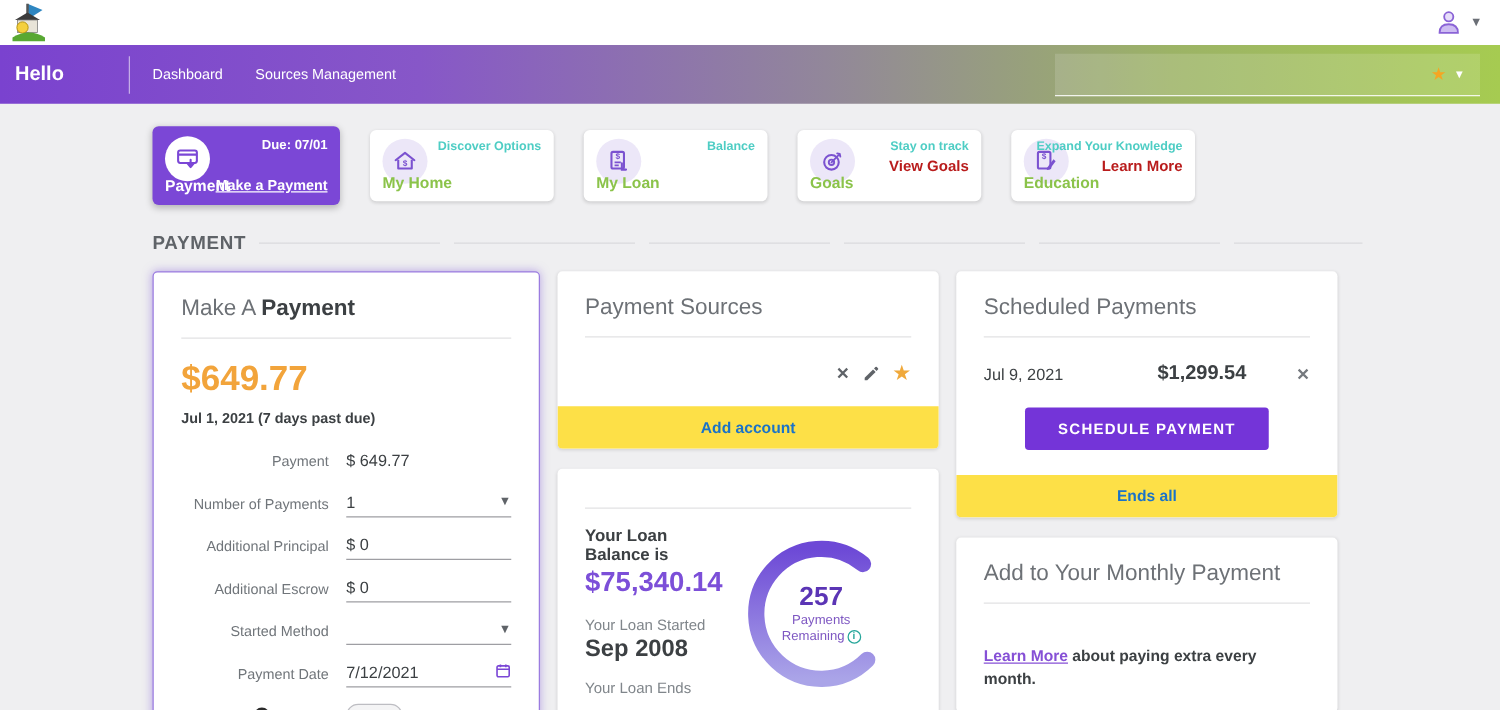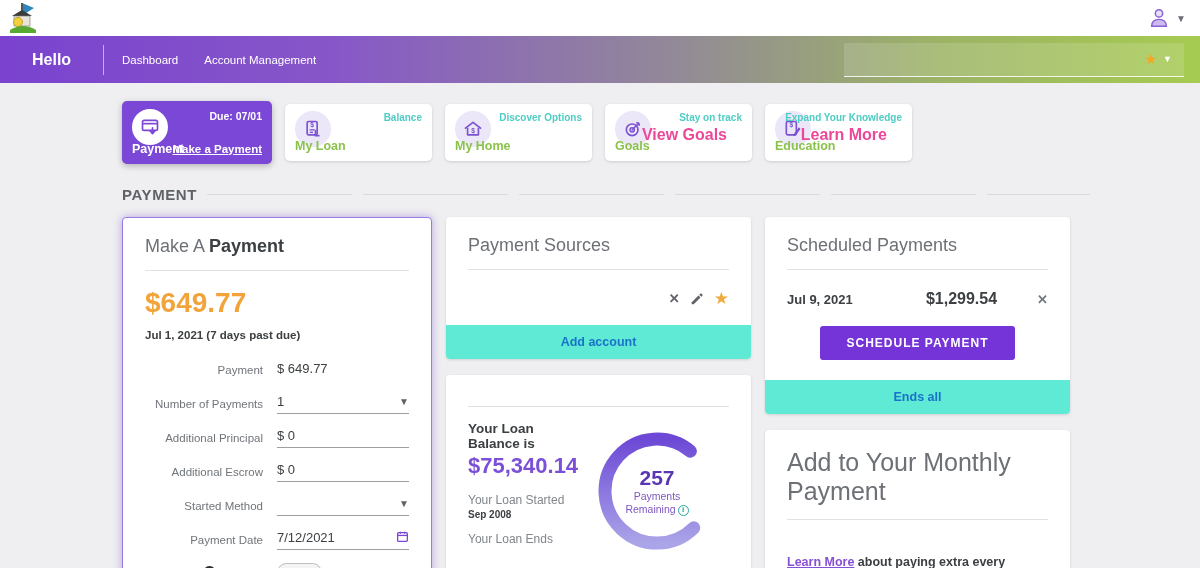--- a/index.html
+++ b/index.html
@@ -7,45 +7,45 @@
   body { font-family:"Liberation Sans", sans-serif; background:#efeff1; }
 
   
   .topbar { height:36px; background:#ffffff; display:flex; align-items:center; justify-content:space-between; padding:0 14px 0 8px; }
   .user-area { display:flex; align-items:center; gap:6px; cursor:pointer; }
   .user-caret { color:#6b6f76; font-size:10px; }
 
   
   .navbar { height:47px; display:flex; align-items:center;
     background:linear-gradient(90deg,#7a42cf 0%, #8757c8 28%, #92879a 55%, #9cb366 78%, #a6cb51 100%); }
-  .nav-greeting { width:103px; padding-left:32px; color:#fff; font-weight:bold; font-size:16px; }
+  .nav-greeting { width:103px; padding-left:12px; color:#fff; font-weight:bold; font-size:16px; }
   .nav-divider { width:1px; height:30px; background:rgba(255,255,255,0.55); margin-right:18px; }
   .nav-link { color:#fff; font-weight:normal; font-size:11.5px; margin-right:26px; cursor:pointer; }
   .nav-widget { margin-left:auto; margin-right:16px; width:340px; height:34px;
     background:rgba(255,255,255,0.14); border-bottom:1px solid rgba(255,255,255,0.85);
     display:flex; align-items:center; justify-content:flex-end; padding:0 12px; gap:6px; cursor:pointer; }
   .nav-star { color:#f5a623; font-size:14px; line-height:1; }
   .nav-widget-caret { color:#ffffff; font-size:9px; }
 
   
   .content { padding:18px 130px 0 122px; }
 
   
-  .tabs { display:flex; align-items:flex-start; gap:13px; margin-bottom:22px; }
+  .tabs { display:flex; align-items:flex-start; gap:24px; margin-bottom:22px; }
   .tab { border-radius:5px; cursor:pointer; }
   .tab.active { width:150px; height:63px; background:#7b47d6; color:#fff; padding:8px 10px;
     box-shadow:0 2px 6px rgba(0,0,0,0.25); position:relative; }
   .tab.plain { width:147px; height:57px; background:#fff; margin-top:3px; padding:7px 10px;
     box-shadow:0 1px 3px rgba(0,0,0,0.14); position:relative; }
   .tab-icon-circle { width:36px; height:36px; border-radius:50%; display:flex; align-items:center; justify-content:center; }
   .tab.active .tab-icon-circle { background:#ffffff; }
   .tab.plain .tab-icon-circle { background:#ece7f8; }
   .tab-badge { position:absolute; top:9px; right:10px; font-size:10.5px; font-weight:bold; color:#fff; }
   .tab-tag { position:absolute; top:8px; right:10px; font-size:10px; font-weight:bold; color:#4ecdc4; }
-  .tab-tag2 { position:absolute; top:22px; right:25px; font-size:16px; font-weight:bold; color:#ec4899; }
+  .tab-tag2 { position:absolute; top:22px; right:10px; font-size:12px; font-weight:bold; color:#b91c1c; }
   .tab-name { position:absolute; bottom:8px; left:10px; font-size:12.5px; font-weight:bold; }
   .tab.plain .tab-name { color:#8bc34a; }
   .tab-action { position:absolute; bottom:9px; right:10px; font-size:11.5px; font-weight:bold; color:#fff; text-decoration:underline; }
 
   
   .section-head { display:flex; align-items:center; gap:10px; margin-bottom:14px; }
   .section-title { font-size:15px; font-weight:bold; color:#5f6368; letter-spacing:0.6px; }
   .section-line { flex:1; height:1px; margin-right:-20px;
     background:repeating-linear-gradient(90deg,#dadadd 0 145px, transparent 145px 156px); }
 
@@ -77,48 +77,48 @@
   .info-dot { width:13px; height:13px; border-radius:50%; background:#2b2b2b; color:#fff; font-size:9px; font-weight:bold;
     display:flex; align-items:center; justify-content:center; }
   .autopay-label { font-size:11.5px; color:#5f6368; }
   .off-pill { margin-left:14px; border:1px solid #bdbdc2; background:#f4f4f5; color:#9a9aa0;
     font-size:9.5px; font-weight:bold; border-radius:10px; padding:3px 11px; letter-spacing:0.5px; cursor:pointer; }
 
   
   .ps-icons { display:flex; justify-content:flex-end; align-items:center; gap:10px; margin:18px 0 16px 0; }
   .ps-x { color:#5f6368; font-size:13px; font-weight:bold; cursor:pointer; }
   .ps-star { color:#f0a93b; font-size:17px; cursor:pointer; }
-  .blue-strip { background:#5eead4; text-align:center; padding:10px 0; font-size:12.5px; font-weight:bold; color:#1a73c8; cursor:pointer; }
+  .blue-strip { background:#fde047; text-align:center; padding:10px 0; font-size:12.5px; font-weight:bold; color:#1a73c8; cursor:pointer; }
 
   
   .lp-body { display:flex; margin-top:14px; }
   .lp-left { flex:1; }
   .lp-bold-label { font-size:13.5px; font-weight:bold; color:#3c4043; }
   .lp-balance { font-size:22px; font-weight:bold; color:#7c4fd8; margin:2px 0 14px 0; }
   .lp-sub { font-size:12px; color:#80868b; }
-  .lp-sub-val { font-size:10px; font-weight:bold; color:#3c4043; margin:2px 0 12px 0; }
+  .lp-sub-val { font-size:19px; font-weight:bold; color:#3c4043; margin:2px 0 12px 0; }
   .lp-right { width:142px; text-align:center; position:relative; }
   .donut-wrap { position:relative; width:140px; height:140px; }
   .donut-center { position:absolute; inset:0; display:flex; flex-direction:column; align-items:center; justify-content:center; }
   .donut-num { font-size:21px; font-weight:bold; color:#5b35b5; }
   .donut-lbl { font-size:10.5px; color:#7e57c2; line-height:1.25;text-align:right; }
   .info-i { display:inline-flex; width:11px; height:11px; border:1px solid #26a69a; color:#26a69a; border-radius:50%;
     font-size:8px; align-items:center; justify-content:center; font-weight:bold; vertical-align:middle; margin-left:2px; }
 
   
   .sp-row { display:flex; align-items:center; margin:20px 0 18px 0; }
-  .sp-date { font-size:13px; color:#3c4043;font-weight:bold; }
+  .sp-date { font-size:13px; color:#3c4043; }
   .sp-amount { margin-left:auto; margin-right:40px; font-size:16px; font-weight:bold; color:#3c4043; }
   .sp-x { color:#75797e; font-size:13px; font-weight:bold; cursor:pointer; }
   .sp-btn-wrap { text-align:center; margin-bottom:20px; }
   .sp-btn { background:#7434d8; color:#fff; border:none; border-radius:3px; padding:10px 26px;
     font-size:12px; font-weight:bold; letter-spacing:1px; cursor:pointer; font-family:"Liberation Sans",sans-serif; }
 
   
-  .am-title { font-size:25px; color:#6d7176; }
+  .am-title { font-size:18px; color:#6d7176; }
   .am-text { margin-top:15px; font-size:12.5px; font-weight:bold; color:#3c4043; line-height:1.45; }
   .am-link { color:#8650d6; text-decoration:underline; cursor:pointer; }
 </style>
 </head>
 <body>
 
 <div class="topbar">
   <span style="display:inline-flex;cursor:pointer;">
     <svg width="30" height="32" viewBox="0 0 30 32">
       <polygon points="14,1 26,6 15,13" fill="#2e86c1"></polygon>
@@ -136,21 +136,21 @@
       <path d="M4 21 Q4 13.5 12 13.5 Q20 13.5 20 21 Z" fill="#cdbcf2" stroke="#8a63d6" stroke-width="1.6"></path>
     </svg>
     <span class="user-caret">▼</span>
   </div>
 </div>
 
 <div class="navbar">
   <div class="nav-greeting">Hello</div>
   <div class="nav-divider"></div>
   <span class="nav-link">Dashboard</span>
-  <span class="nav-link">Account Management</span>
+  <span class="nav-link">Sources Management</span>
   <div class="nav-widget">
     <span class="nav-star">★</span>
     <span class="nav-widget-caret">▼</span>
   </div>
 </div>
 
 <div class="content">
 
   <div class="tabs">
 
@@ -158,46 +158,46 @@
       <span class="tab-icon-circle">
         <svg width="20" height="20" viewBox="0 0 24 24">
           <rect x="3" y="4" width="18" height="12" rx="2" fill="none" stroke="#7b47d6" stroke-width="2"></rect>
           <line x1="3" y1="8" x2="21" y2="8" stroke="#7b47d6" stroke-width="2"></line>
           <path d="M15 13 v6 M12 16.5 L15 20 L18 16.5" fill="none" stroke="#7b47d6" stroke-width="2" stroke-linecap="round" stroke-linejoin="round"></path>
         </svg>
       </span>
       <span class="tab-badge">Due: 07/01</span>
       <span class="tab-name">Payment</span>
       <span class="tab-action">Make a Payment</span>
+    </div>
+
+    <div class="tab plain">
+      <span class="tab-icon-circle">
+        <svg width="20" height="20" viewBox="0 0 24 24">
+          <path d="M3 11 L12 4 L21 11" fill="none" stroke="#7b52d0" stroke-width="2" stroke-linecap="round" stroke-linejoin="round"></path>
+          <path d="M5.5 10.5 V19 H18.5 V10.5" fill="none" stroke="#7b52d0" stroke-width="2" stroke-linejoin="round"></path>
+          <text x="12" y="16.5" font-size="8" text-anchor="middle" fill="#7b52d0" font-weight="bold">$</text>
+        </svg>
+      </span>
+      <span class="tab-tag">Discover Options</span>
+      <span class="tab-name">My Home</span>
     </div>
 
     <div class="tab plain">
       <span class="tab-icon-circle">
         <svg width="20" height="20" viewBox="0 0 24 24">
           <rect x="5" y="3" width="12" height="16" rx="1.5" fill="none" stroke="#7b52d0" stroke-width="2"></rect>
           <text x="11" y="10" font-size="8" text-anchor="middle" fill="#7b52d0" font-weight="bold">$</text>
           <line x1="8" y1="13" x2="14" y2="13" stroke="#7b52d0" stroke-width="1.6"></line>
           <line x1="8" y1="16" x2="12" y2="16" stroke="#7b52d0" stroke-width="1.6"></line>
           <path d="M15 14 v6 h4" fill="none" stroke="#7b52d0" stroke-width="2" stroke-linecap="round"></path>
         </svg>
       </span>
       <span class="tab-tag">Balance</span>
       <span class="tab-name">My Loan</span>
-    </div>
-
-    <div class="tab plain">
-      <span class="tab-icon-circle">
-        <svg width="20" height="20" viewBox="0 0 24 24">
-          <path d="M3 11 L12 4 L21 11" fill="none" stroke="#7b52d0" stroke-width="2" stroke-linecap="round" stroke-linejoin="round"></path>
-          <path d="M5.5 10.5 V19 H18.5 V10.5" fill="none" stroke="#7b52d0" stroke-width="2" stroke-linejoin="round"></path>
-          <text x="12" y="16.5" font-size="8" text-anchor="middle" fill="#7b52d0" font-weight="bold">$</text>
-        </svg>
-      </span>
-      <span class="tab-tag">Discover Options</span>
-      <span class="tab-name">My Home</span>
     </div>
 
     <div class="tab plain">
       <span class="tab-icon-circle">
         <svg width="20" height="20" viewBox="0 0 24 24">
           <circle cx="11" cy="13" r="7" fill="none" stroke="#7b52d0" stroke-width="2"></circle>
           <circle cx="11" cy="13" r="2.6" fill="none" stroke="#7b52d0" stroke-width="1.8"></circle>
           <path d="M11 13 L19 5 M16.5 4.5 L19 5 L19.5 7.5" fill="none" stroke="#7b52d0" stroke-width="1.8" stroke-linecap="round" stroke-linejoin="round"></path>
         </svg>
       </span>

